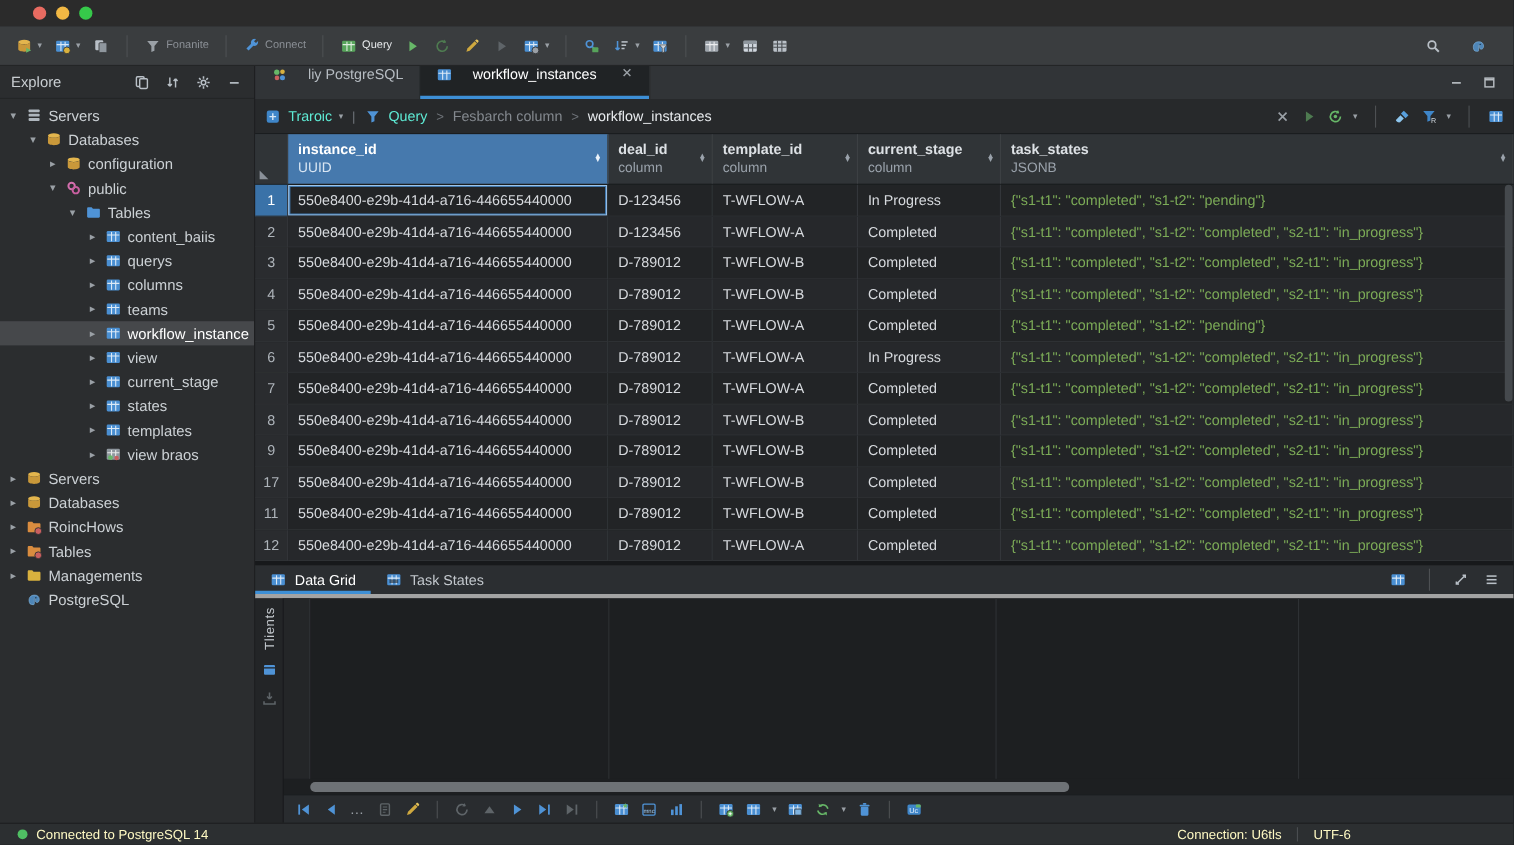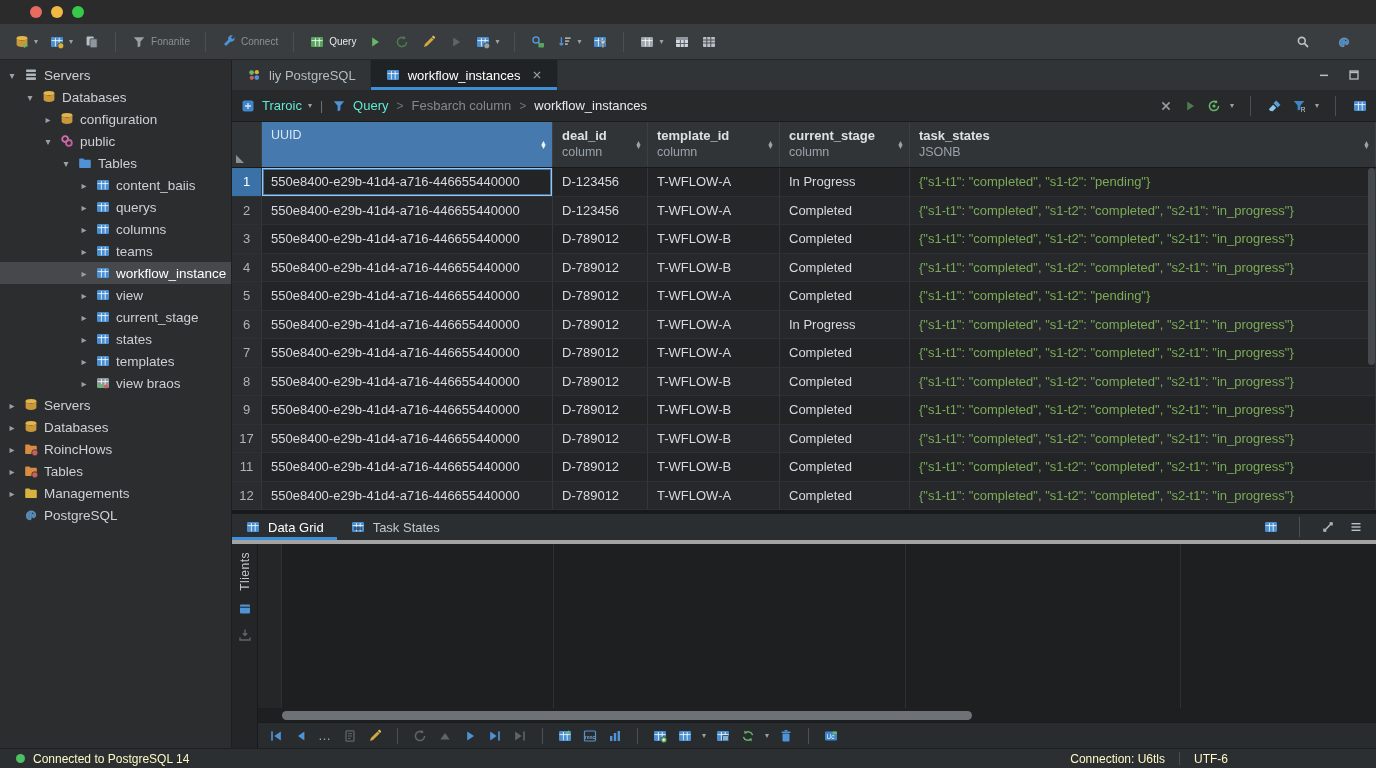--- a/index.html
+++ b/index.html
@@ -32,21 +32,21 @@
   .tree { flex:1 1 auto; overflow:hidden; padding-top:4px; }
   .tree-item { height:22px; display:flex; align-items:center; gap:5px; white-space:nowrap; overflow:hidden; color:#ccd1d5; cursor:default; }
   .tree-item.selected { background:#46484b; color:#fff; }
   .chev { width:12px; color:#9aa0a6; font-size:10px; text-align:center; flex:0 0 12px; }
   .tree-label { font-size:13.5px; }
 
   .content { flex:1 1 auto; display:flex; flex-direction:column; min-width:0; background:#222426; }
 
   
   .tabbar { height:30px; background:#313437; display:flex; align-items:stretch; flex:0 0 auto; }
-  .tab { display:flex; align-items:center; gap:7px; padding:0 14px; color:#b6bcc2; border-right:1px solid #2a2d2f; }
+  .tab { display:flex; align-items:flex-start; gap:18px; padding:0 14px; color:#b6bcc2; border-right:1px solid #2a2d2f; }
   .tab.active { background:#202325; color:#fff; box-shadow:inset 0 -3px 0 #3d8fd6; }
   .tab .close { color:#9aa0a6; margin-left:4px; }
   .win-ctrls { margin-left:auto; display:flex; align-items:center; gap:14px; padding:0 14px; color:#b9bec3; }
 
   
   .breadcrumb { height:32px; background:#27292b; border-bottom:1px solid #1a1c1e; display:flex; align-items:center; padding:0 8px; gap:6px; flex:0 0 auto; }
   .bc-conn { color:#5eead4; }
   .bc-sep { color:#6f747a; font-size:12px; padding:0 2px; }
   .bc-item-muted { color:#84898f; }
   .bc-item-active { color:#e8ebee; }
@@ -284,20 +284,47 @@
               <circle cx="8.6" cy="5.4" r=".6" fill="#16293c"></circle>
             </svg>
           </span>
         </span>
     </span>
   </div>
 
   <div class="main">
 
     <div class="sidebar">
+      <div class="sidebar-header">
+        <span class="sh-title">Explore</span>
+        <span class="ic c-light">
+            <svg viewBox="0 0 14 14" width="14" height="14">
+              <rect x="2" y="1.8" width="7" height="8.8" rx="1" fill="none" stroke="currentColor" stroke-width="1.3"></rect>
+              <rect x="5" y="3.6" width="7" height="8.8" rx="1" fill="#2b2d2f" stroke="currentColor" stroke-width="1.3"></rect>
+            </svg>
+          </span>
+        <span class="ic c-light">
+            <svg viewBox="0 0 14 14" width="14" height="14">
+              <path d="M4.4 2.4v8M4.4 10.4L2.6 8.4M4.4 10.4l1.8-2M9.6 11.6v-8M9.6 3.6l-1.8 2M9.6 3.6l1.8 2" stroke="currentColor" stroke-width="1.3" fill="none"></path>
+            </svg>
+          </span>
+        <span class="ic c-light">
+            <svg viewBox="0 0 14 14" width="14" height="14">
+              <circle cx="7" cy="7" r="2.1" fill="none" stroke="currentColor" stroke-width="1.4"></circle>
+              <g stroke="currentColor" stroke-width="1.4">
+                <path d="M7 1.4v2.1M7 10.5v2.1M1.4 7h2.1M10.5 7h2.1M3 3l1.5 1.5M9.5 9.5L11 11M11 3L9.5 4.5M4.5 9.5L3 11"></path>
+              </g>
+            </svg>
+          </span>
+        <span class="ic c-light">
+            <svg viewBox="0 0 14 14" width="14" height="14">
+              <rect x="3" y="6.6" width="8" height="1.5" fill="currentColor"></rect>
+            </svg>
+          </span>
+      </div>
       <div class="tree">
           <div class="tree-item" style="padding-left: 6px;">
             <span class="chev">▾</span>
             <span class="ic ">
               <svg viewBox="0 0 14 14" width="14" height="14">
                 <g fill="#aeb6bd">
                   <rect x="2" y="1.5" width="10" height="2.6" rx=".8"></rect>
                   <rect x="2" y="5.4" width="10" height="2.6" rx=".8"></rect>
                   <rect x="2" y="9.3" width="10" height="2.6" rx=".8"></rect>
                 </g>
@@ -611,20 +638,21 @@
                 <path d="M1.5 5.6h11M5.4 3v8.4M9.2 3v8.4" stroke="#ffffff" stroke-width="1" opacity=".8" fill="none"></path>
               </svg>
             </span>
         </span>
       </div>
 
       <div class="grid-wrap">
         <div class="grow ghead" id="ghead">
             <div class="corner"></div>
             <div class="hcell selcol">
+              <div class="hname">instance_id</div>
               <div class="htype">UUID</div>
               <span class="sorts">▲<br>▼</span>
             </div>
             <div class="hcell">
               <div class="hname">deal_id</div>
               <div class="htype">column</div>
               <span class="sorts">▲<br>▼</span>
             </div>
             <div class="hcell">
               <div class="hname">template_id</div>

